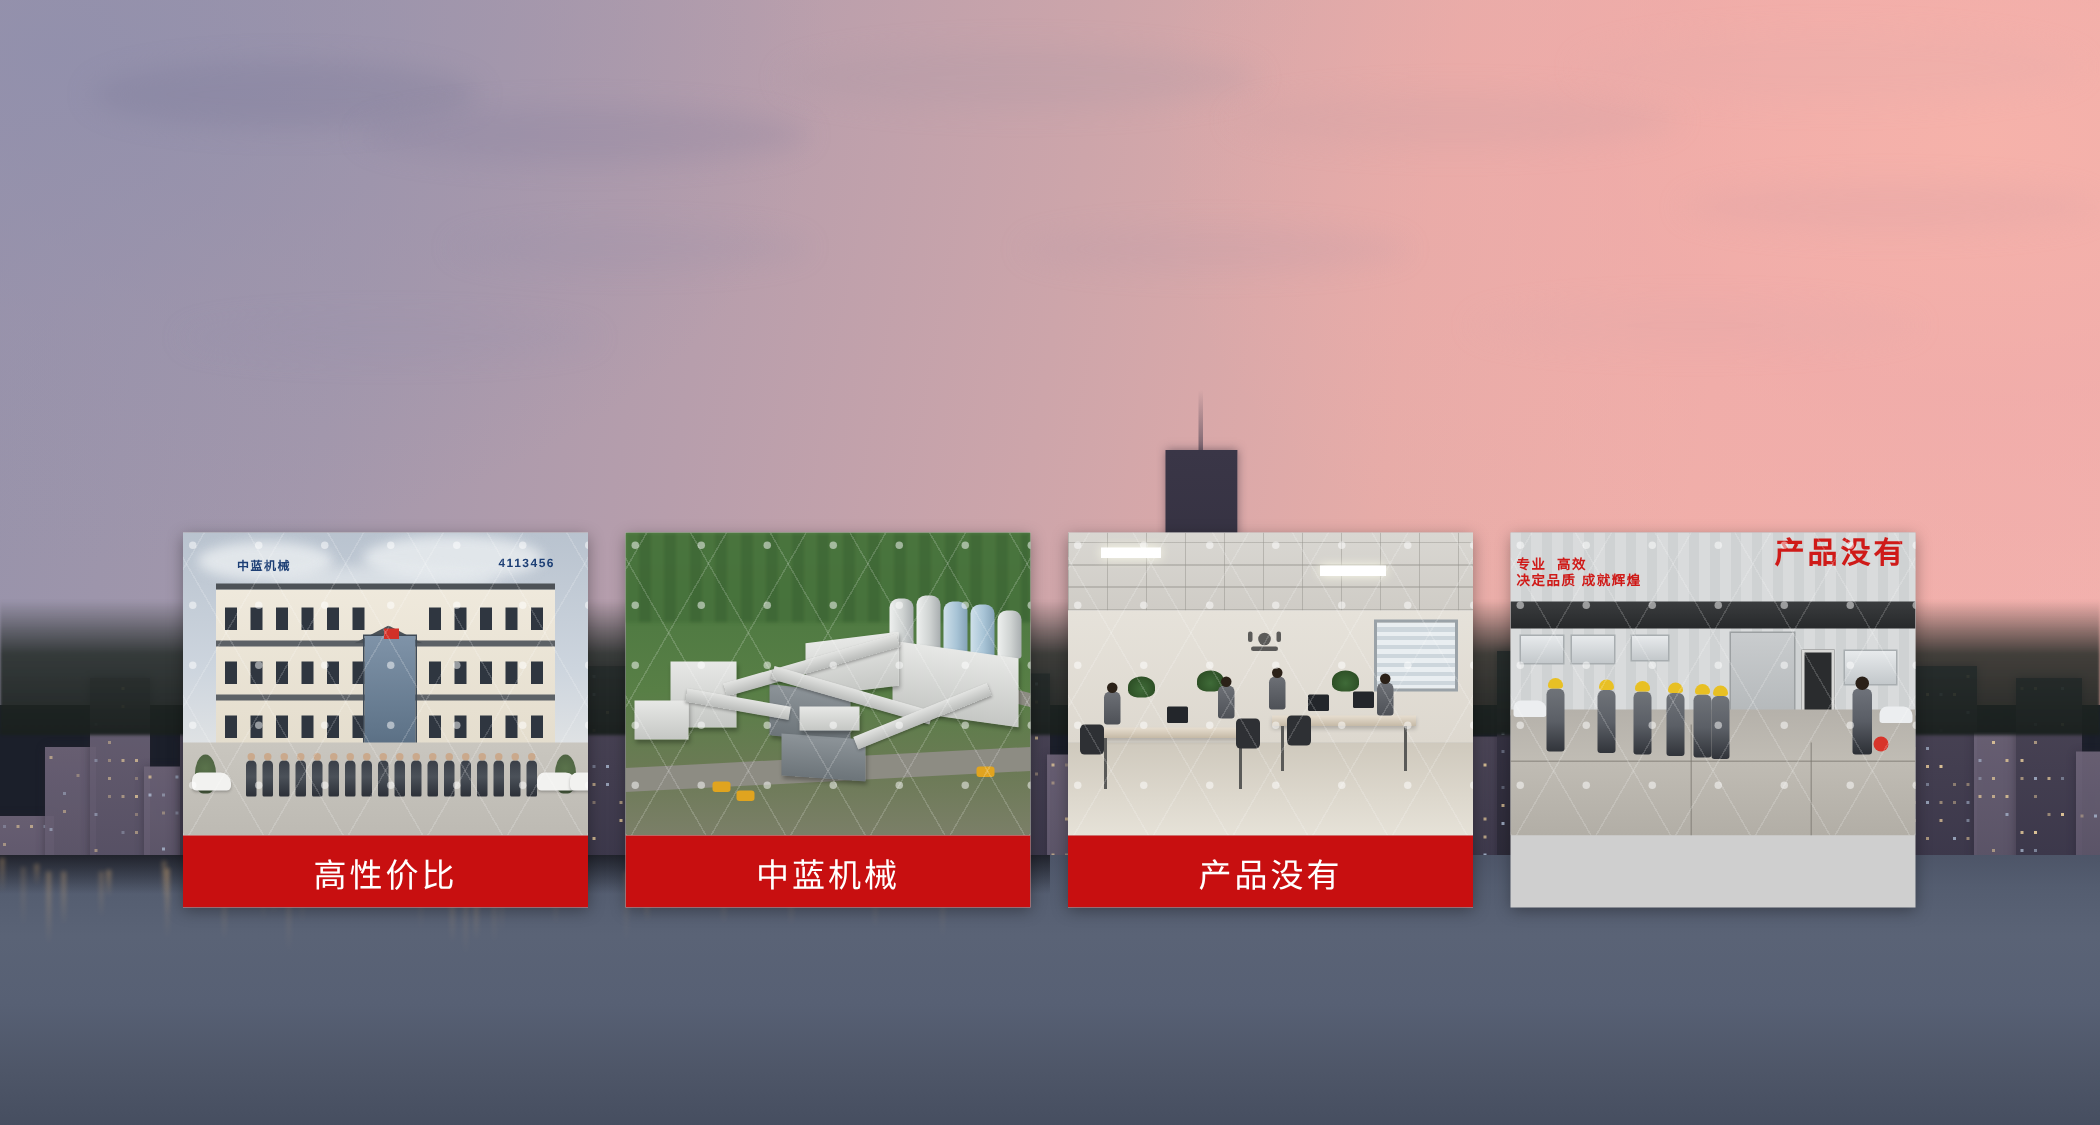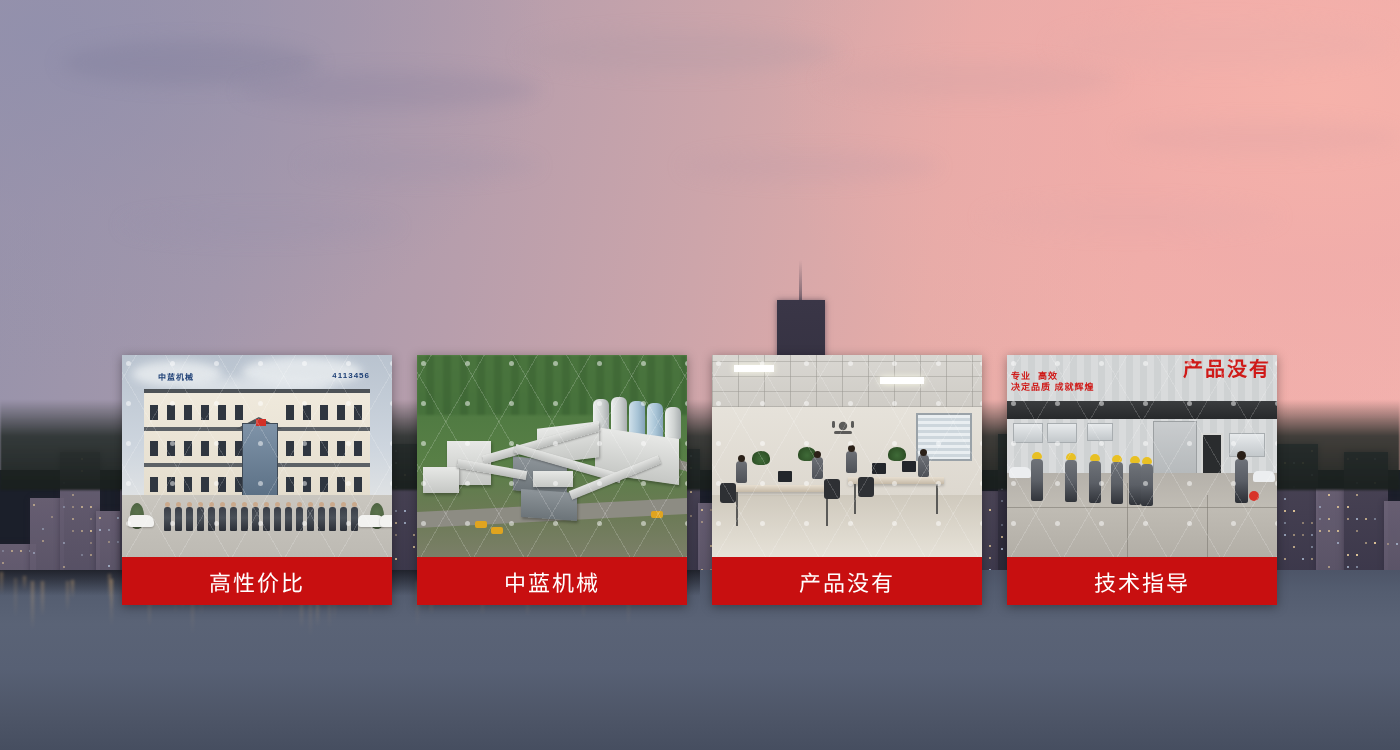--- a/index.html
+++ b/index.html
@@ -2052,17 +2052,16 @@
             <i class="wm-dot" style="left:268px;top:126px;"></i>
             <i class="wm-dot" style="left:4px;top:166px;"></i>
             <i class="wm-dot" style="left:48px;top:166px;"></i>
             <i class="wm-dot" style="left:92px;top:166px;"></i>
             <i class="wm-dot" style="left:136px;top:166px;"></i>
             <i class="wm-dot" style="left:180px;top:166px;"></i>
             <i class="wm-dot" style="left:224px;top:166px;"></i>
             <i class="wm-dot" style="left:268px;top:166px;"></i>
           </div>
       </div>
-      <div class="card-caption">技术指导</div>
     </div>
 
   </div>
 </div>
 
 </body></html>

